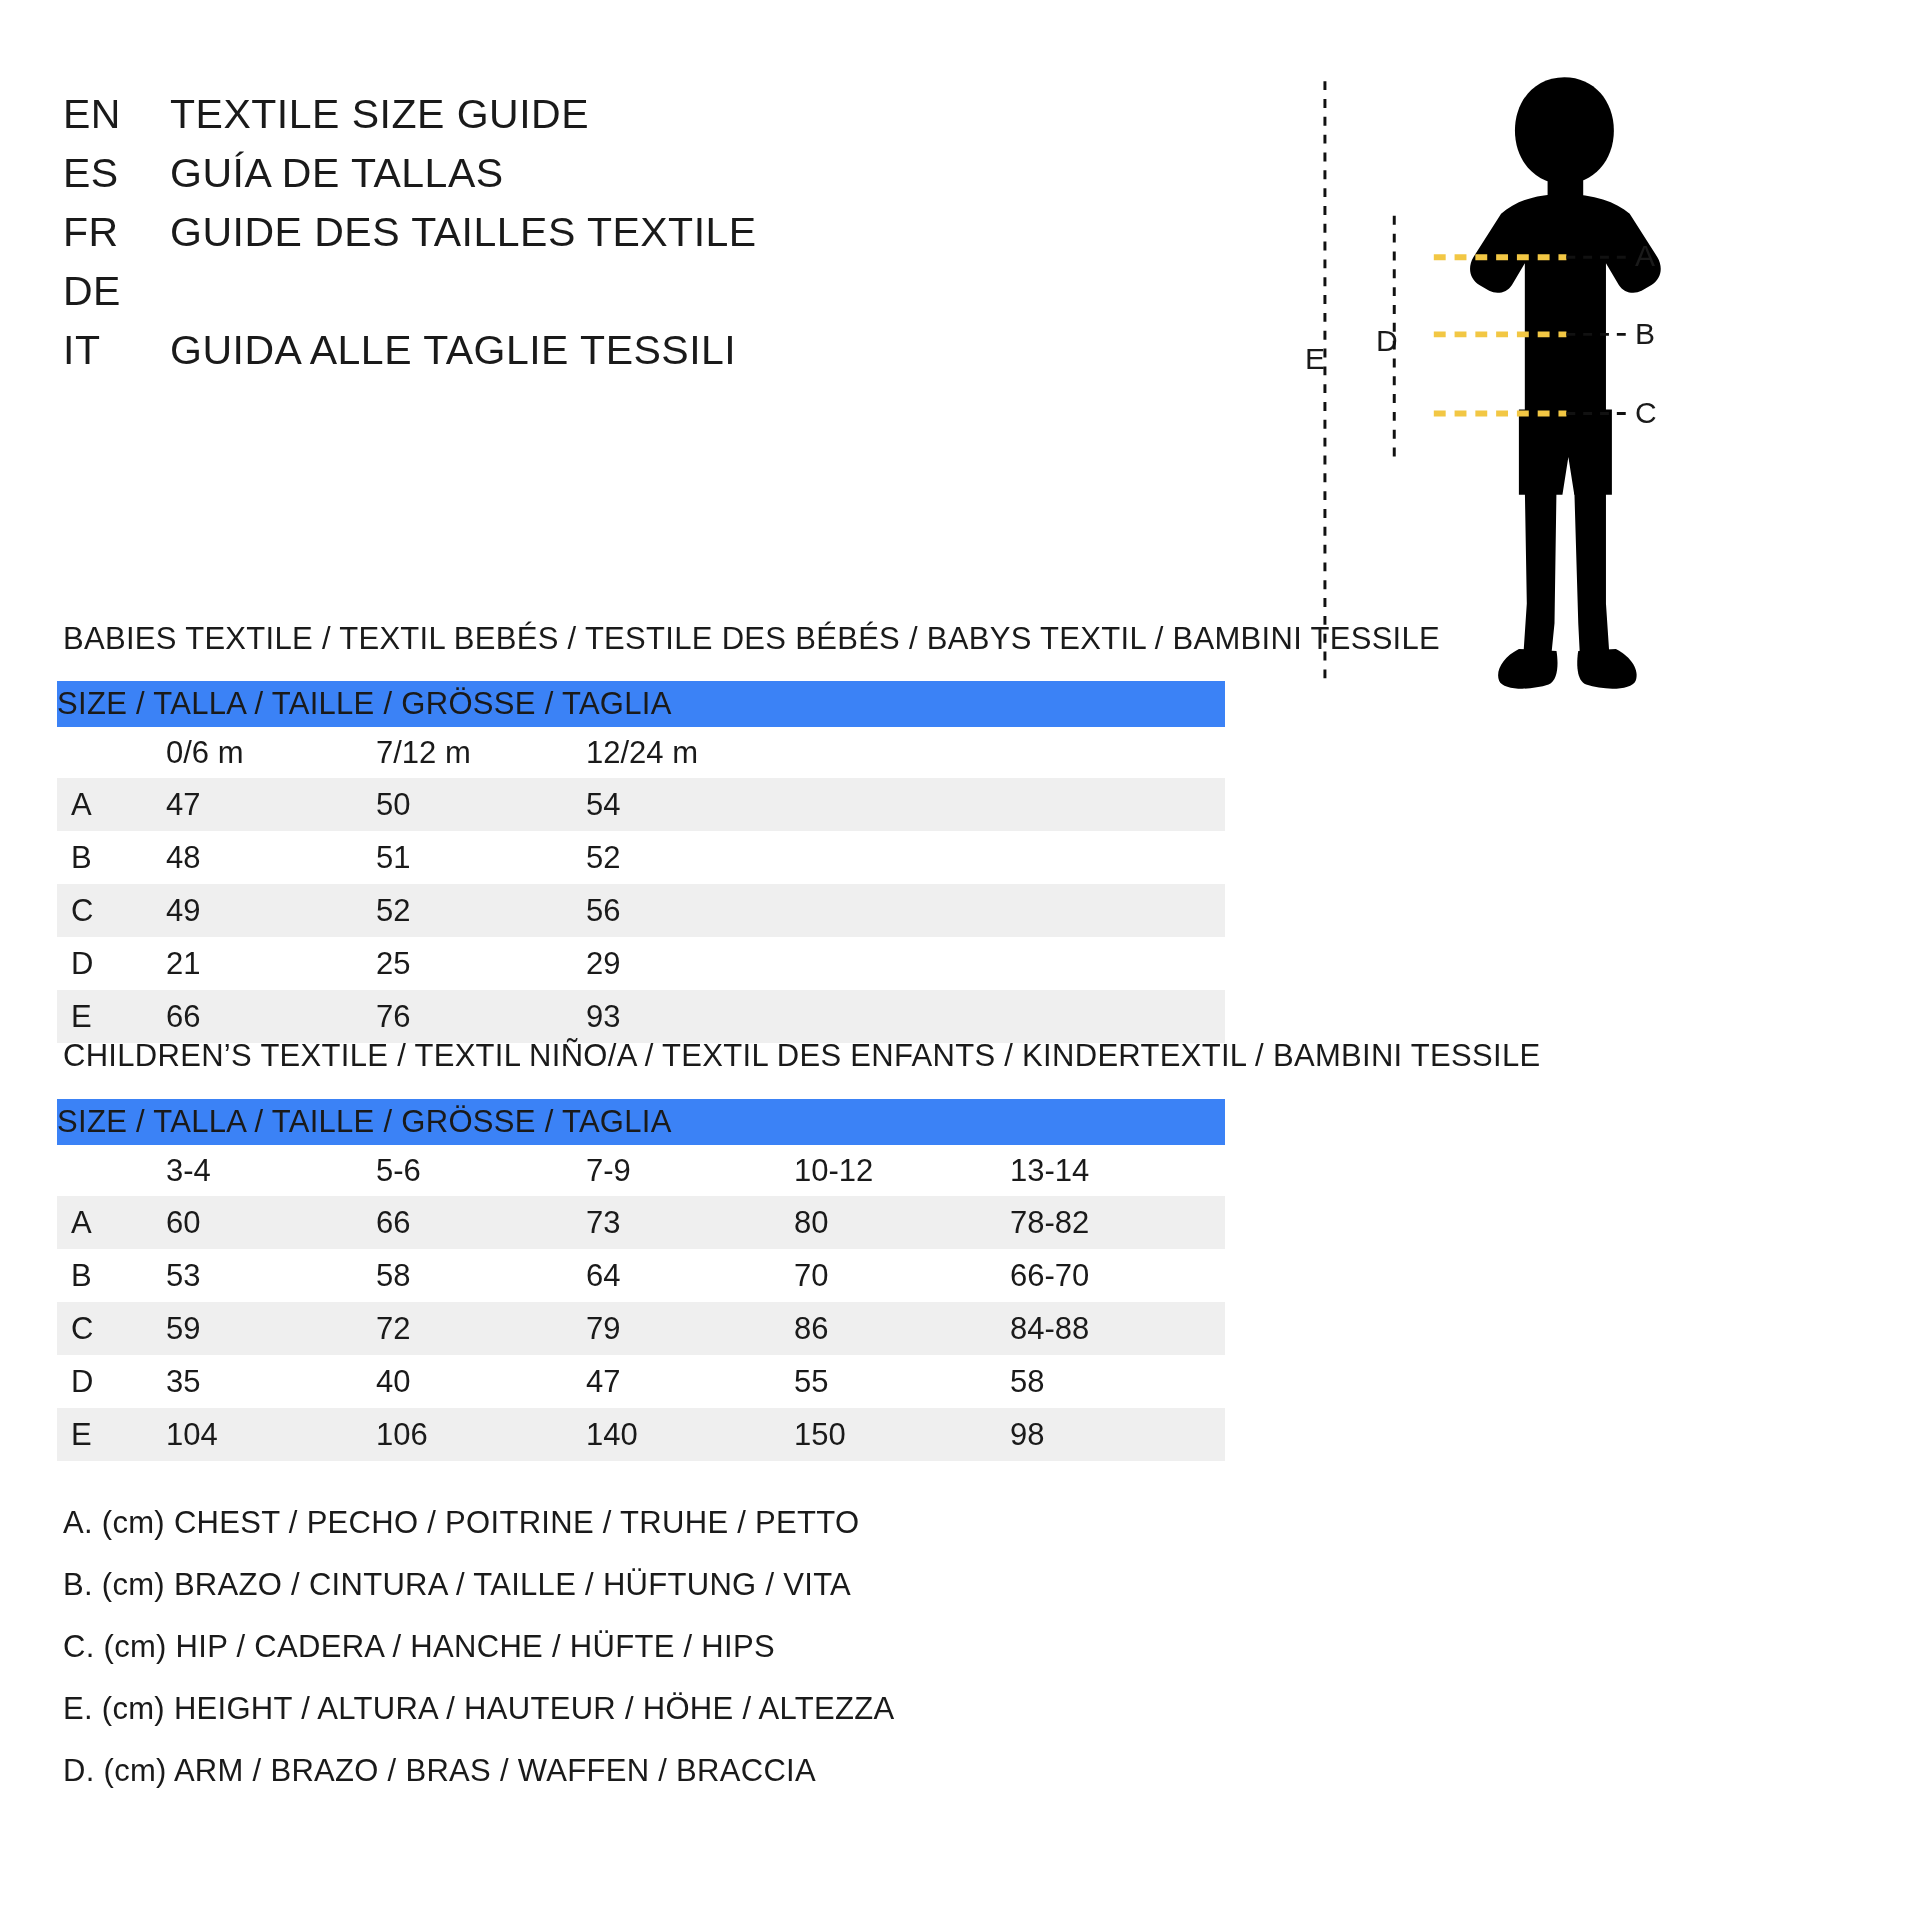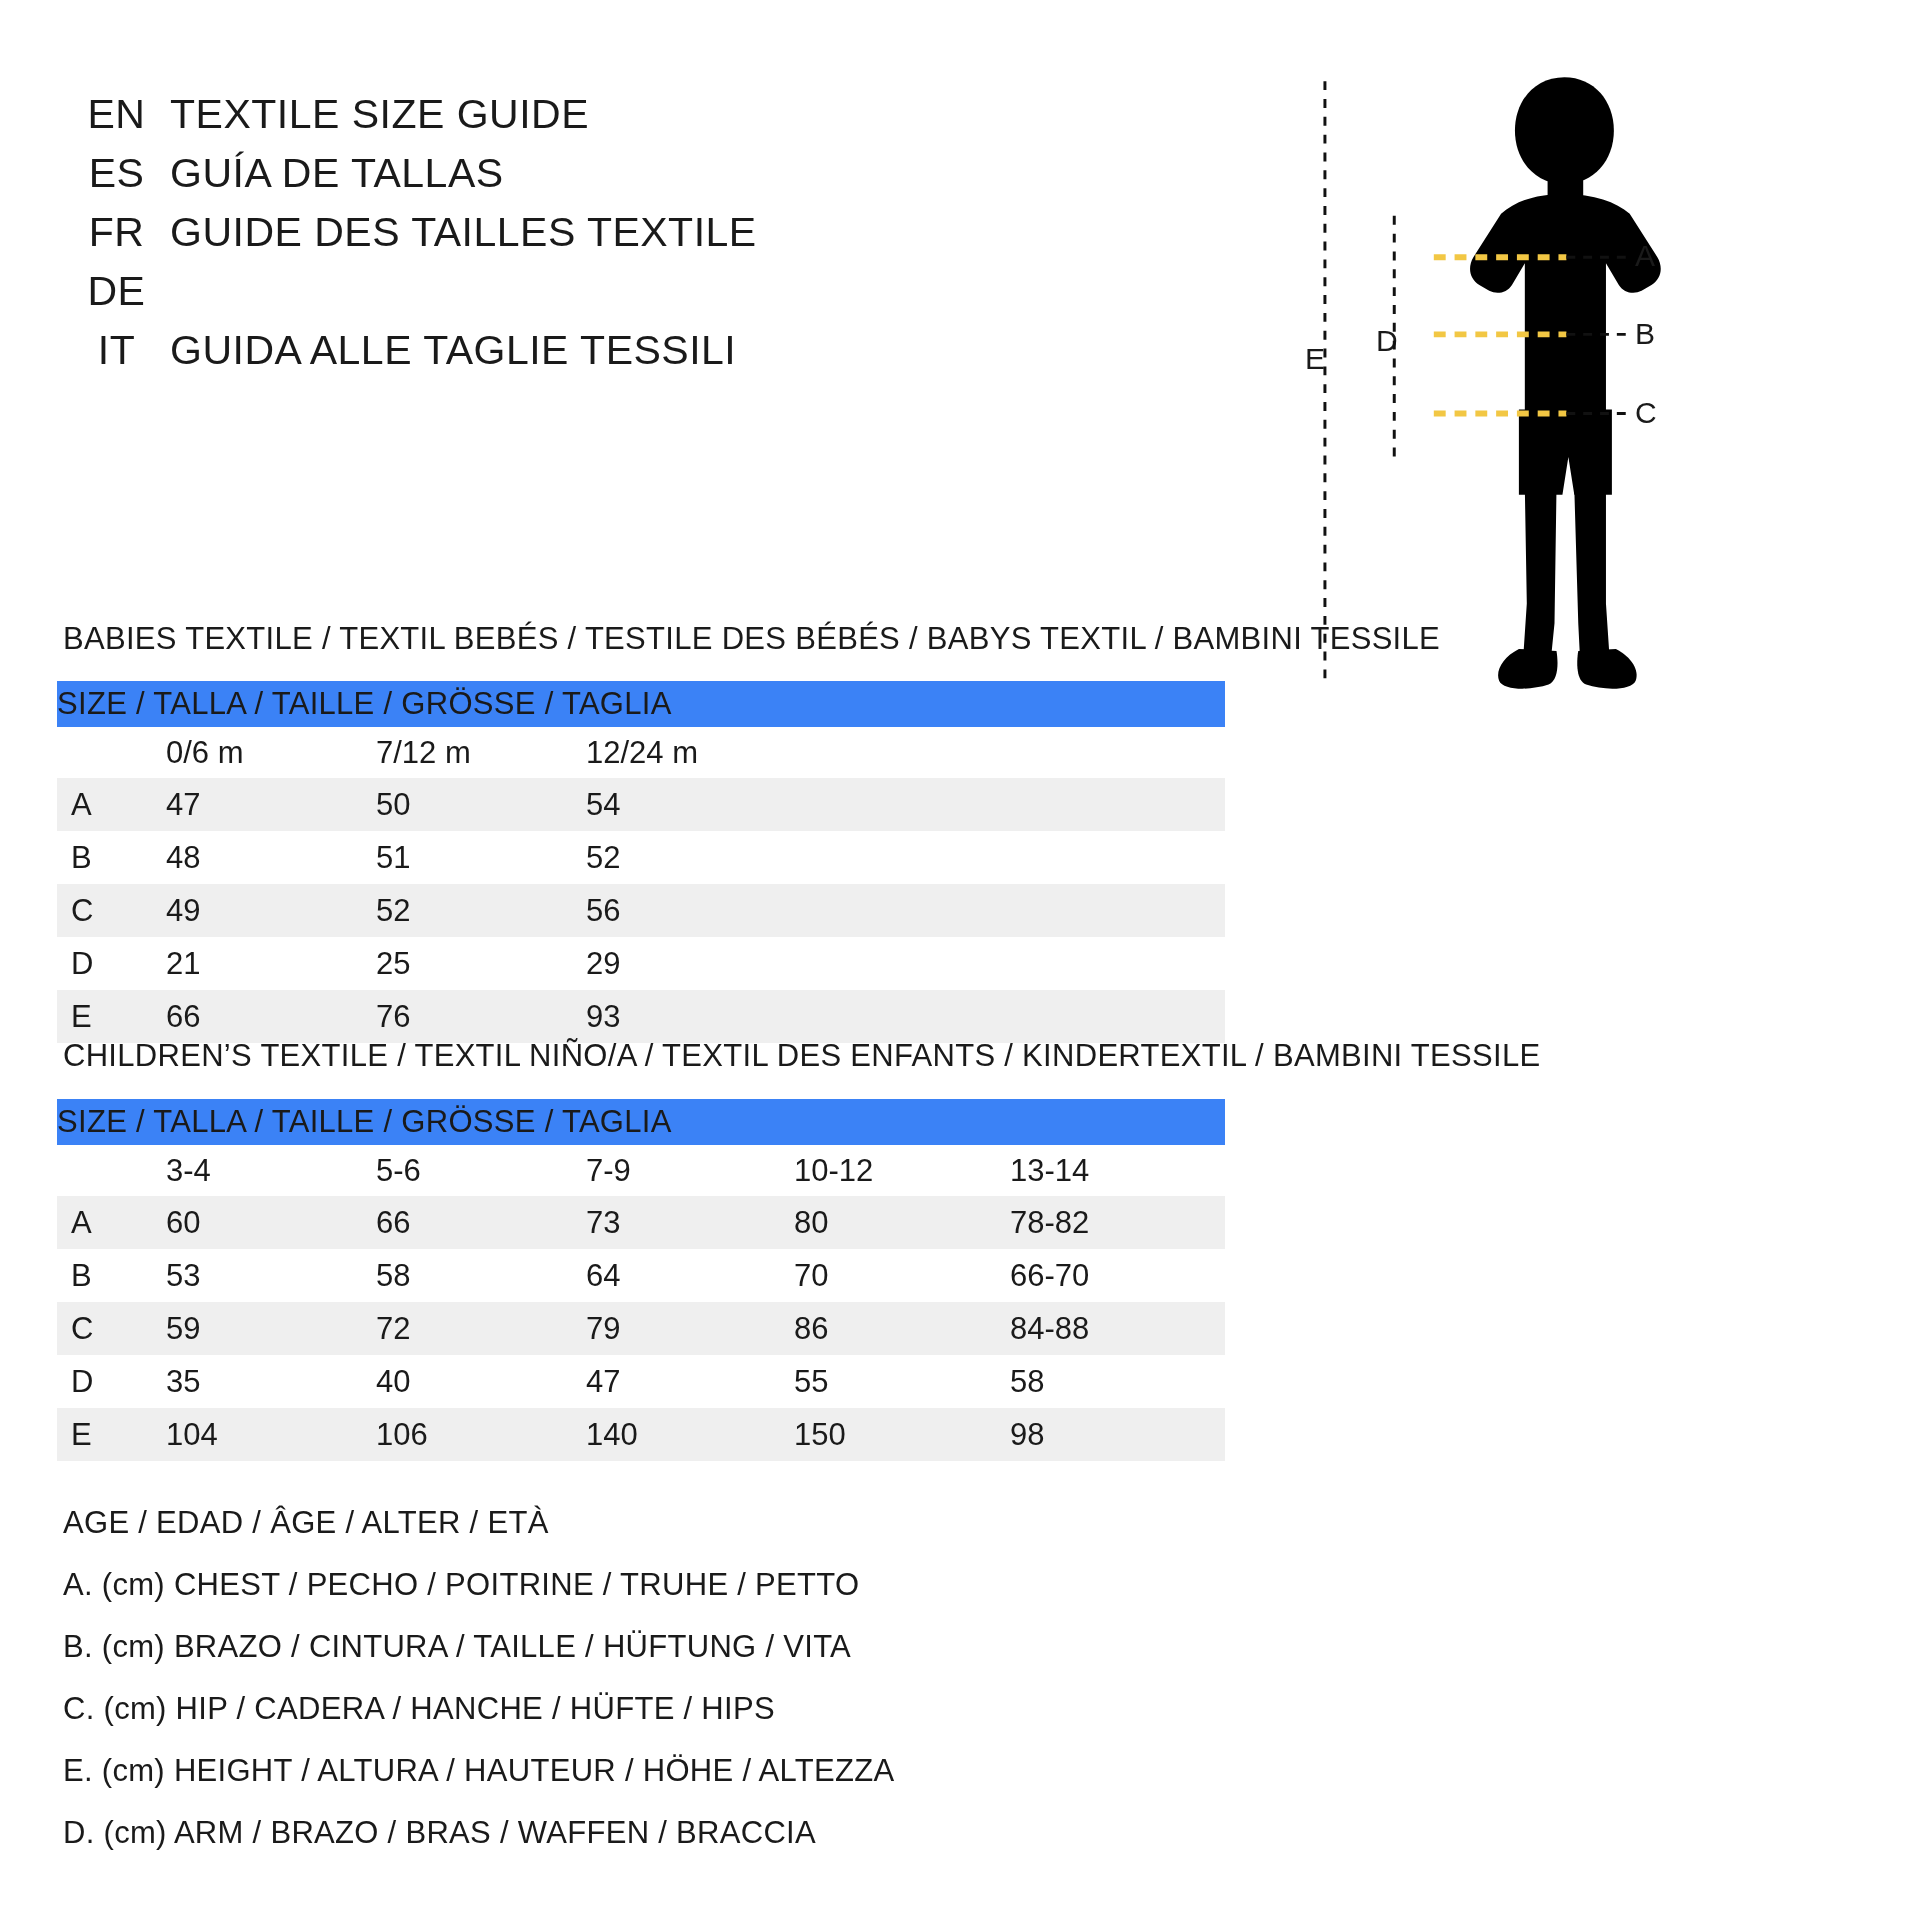--- a/index.html
+++ b/index.html
@@ -27,21 +27,20 @@
   .title-block {
     position: absolute;
     top: 91px;
     left: 63px;
     width: 1089px;
   }
   .title-row {
     display: flex;
     align-items: baseline;
     margin-bottom: 12px;
-    text-align: center;
   }
   .title-lang {
     width: 107px;
     flex: 0 0 107px;
     font-size: 41px;
     letter-spacing: 0.5px;
     color: #1a1a1a;
   }
   .title-text {
     font-size: 41px;
@@ -304,21 +303,20 @@
         <td class="cell-val sub-c">104</td>
         <td class="cell-val sub-c">106</td>
         <td class="cell-val sub-c">140</td>
         <td class="cell-val sub-c">150</td>
         <td class="cell-val sub-c">98</td>
       </tr>
     </tbody>
   </table>
 
   <div class="legend">
-    <div class="legend-line">AGE / EDAD / ÂGE / ALTER / ETÀ</div>
     <div class="legend-line">A. (cm) CHEST / PECHO / POITRINE / TRUHE / PETTO</div>
     <div class="legend-line">B. (cm) BRAZO / CINTURA / TAILLE / HÜFTUNG / VITA</div>
     <div class="legend-line">C. (cm) HIP / CADERA / HANCHE / HÜFTE / HIPS</div>
     <div class="legend-line">E. (cm) HEIGHT / ALTURA / HAUTEUR / HÖHE / ALTEZZA</div>
     <div class="legend-line">D. (cm) ARM / BRAZO / BRAS / WAFFEN / BRACCIA</div>
   </div>
 
 </div>
 
 

